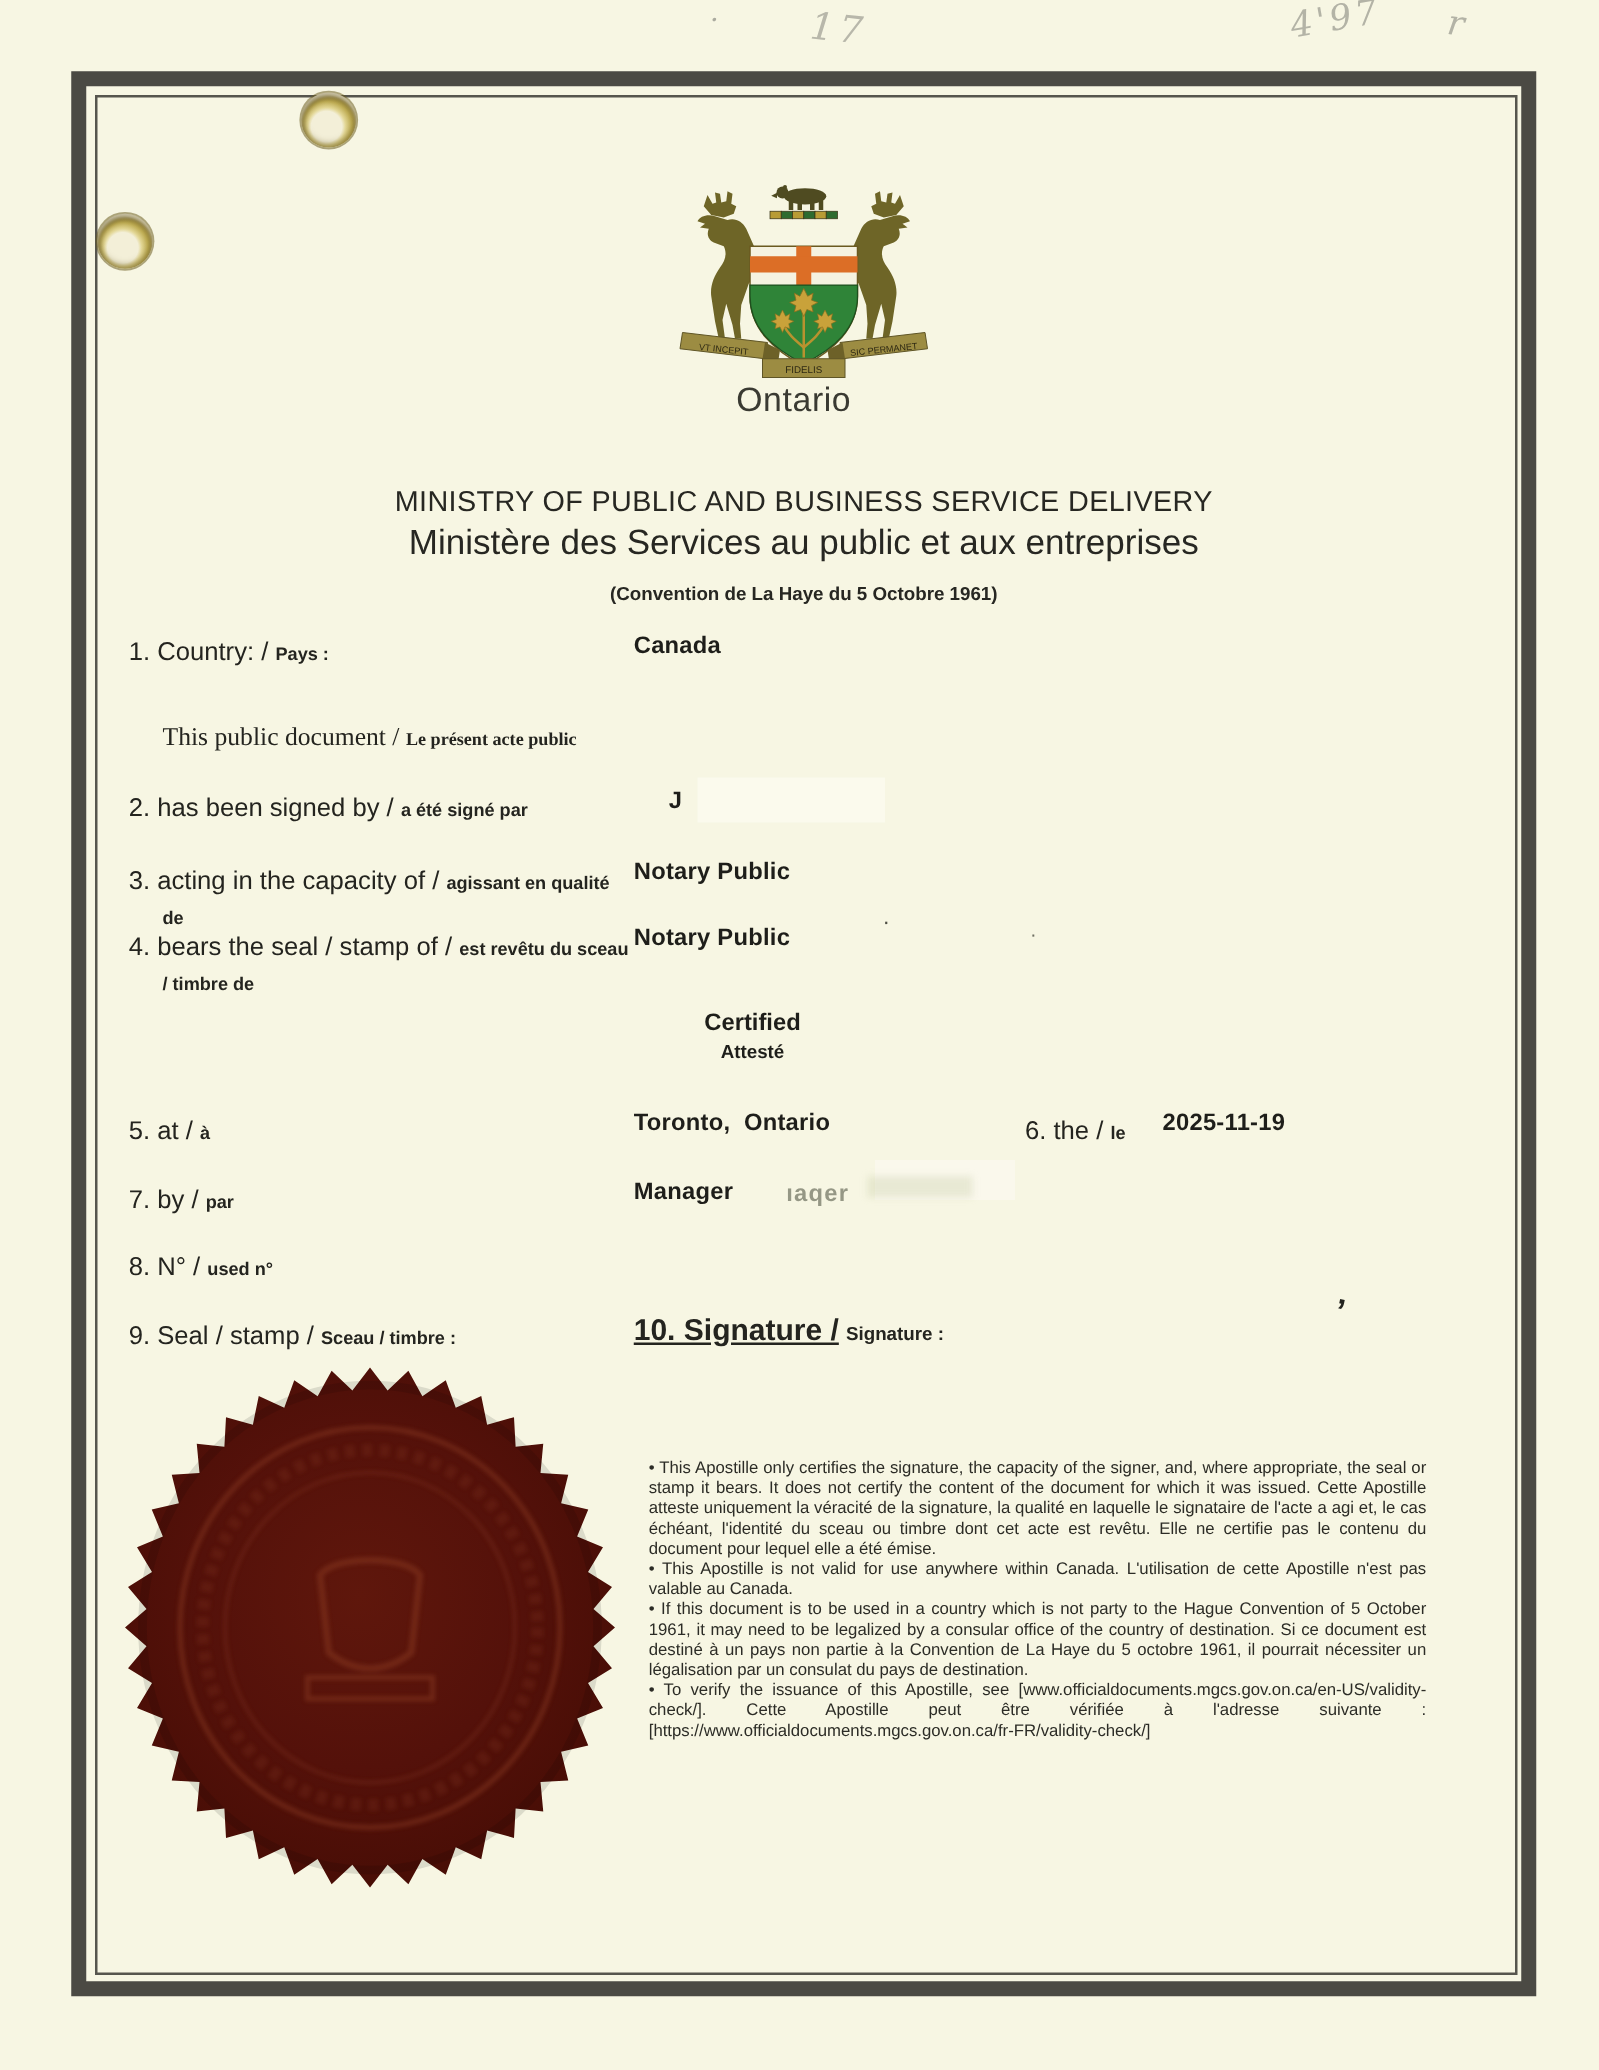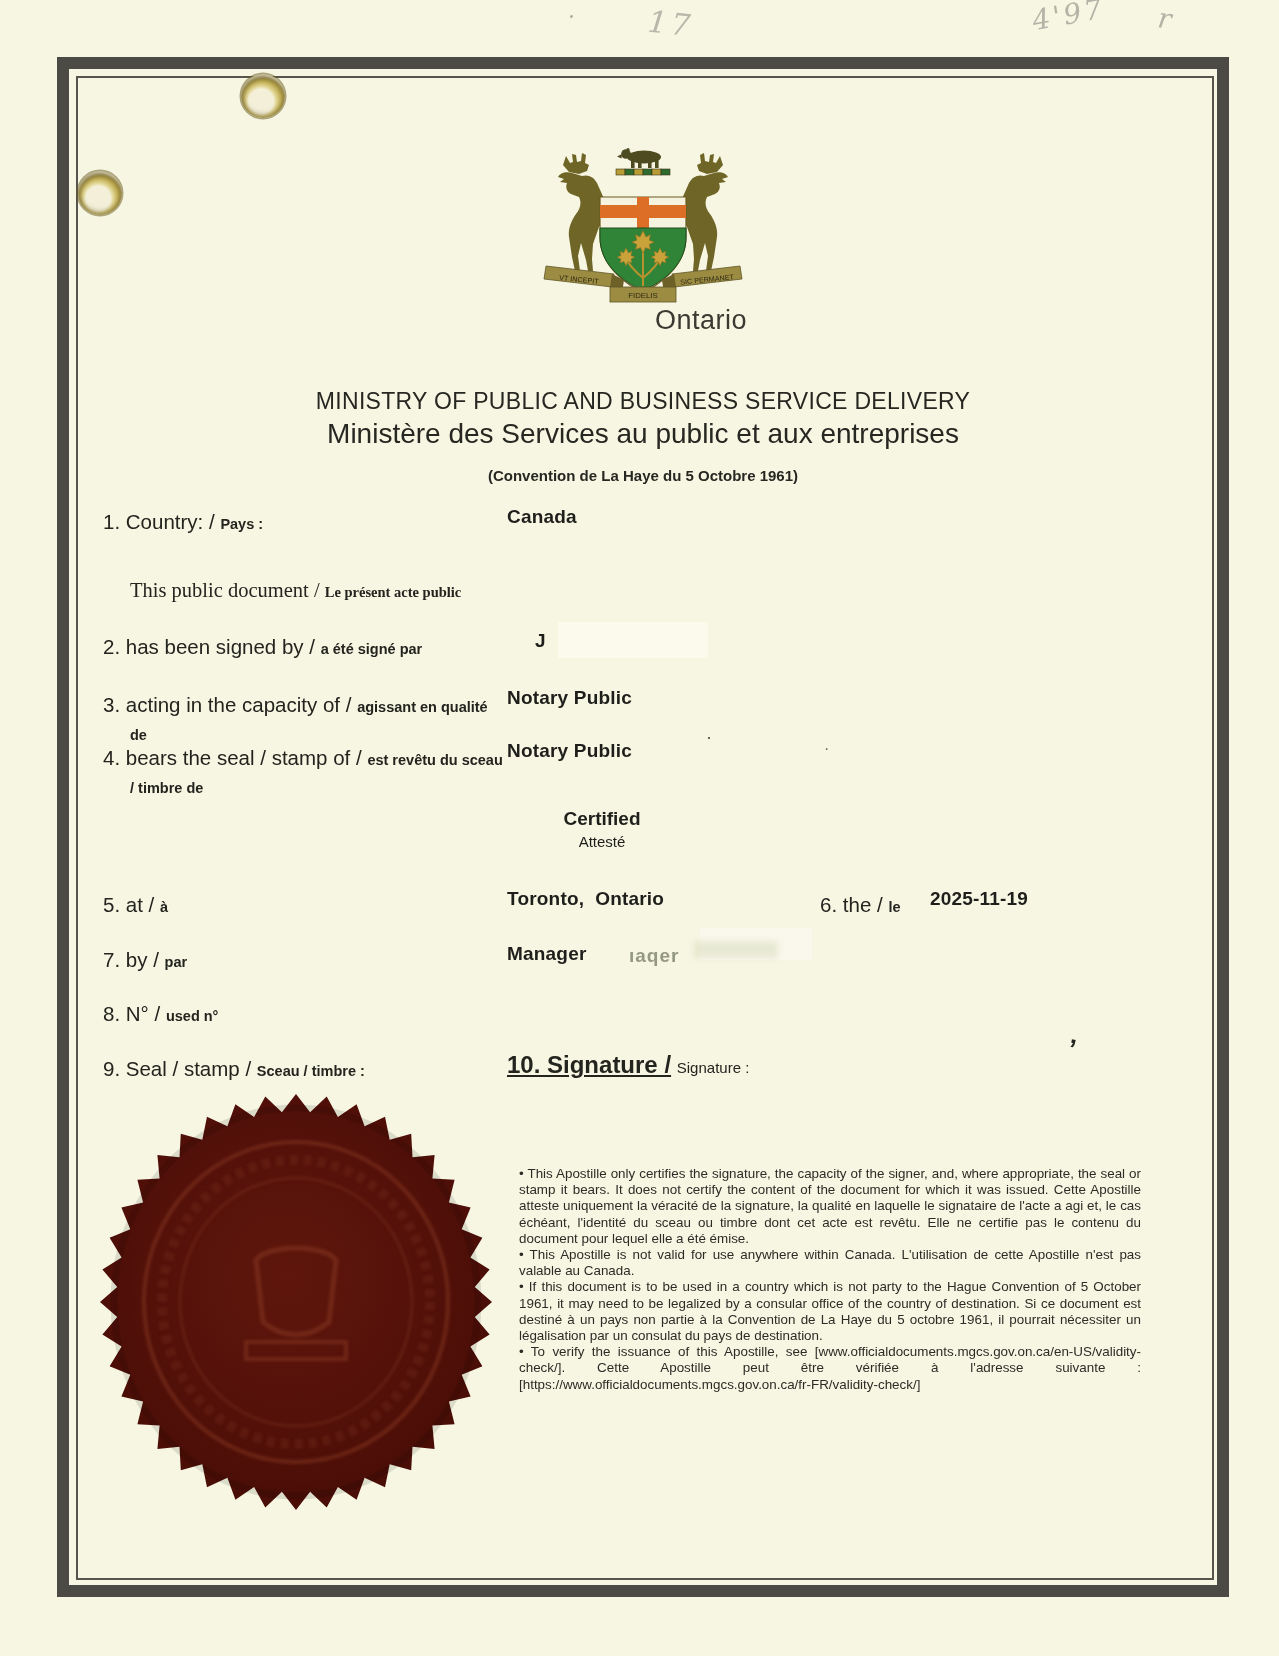--- a/index.html
+++ b/index.html
@@ -19,37 +19,37 @@
   .pencil{position:absolute;color:#a3a398;font-family:"DejaVu Serif",serif;font-style:italic;font-weight:400;}
   .p17{left:648px;top:6px;font-size:30px;transform:rotate(6deg);opacity:.75;letter-spacing:4px;}
   .pright{left:1032px;top:-2px;font-size:28px;transform:rotate(-10deg);opacity:.8;letter-spacing:3px;}
   .ptick{left:1158px;top:2px;font-size:28px;transform:rotate(8deg);opacity:.8;}
   .pdot{left:568px;top:4px;font-size:22px;opacity:.9;}
   .middot1{position:absolute;left:706px;top:727px;font-size:18px;color:#4e4e44;}
   .middot2{position:absolute;left:824px;top:740px;font-size:16px;color:#6e6e62;}
   .strayquote{position:absolute;left:1068px;top:1034px;font-size:27px;font-weight:bold;color:#23231f;transform:rotate(12deg);}
   
   .crest{position:absolute;left:538px;top:146px;width:210px;height:166px;}
-  .crest-caption{position:absolute;left:547px;top:305px;width:200px;text-align:right;font-size:27px;color:#3a3a32;letter-spacing:.5px;}
+  .crest-caption{position:absolute;left:535px;top:305px;width:200px;text-align:center;font-size:27px;color:#3a3a32;letter-spacing:.5px;}
   
   .h-center{position:absolute;left:58px;width:1170px;text-align:center;color:#272722;}
   .ministry-en{top:388px;font-size:23px;letter-spacing:.3px;}
   .ministry-fr{top:418px;font-size:28px;}
   .apostille{top:442px;font-size:21px;font-weight:bold;letter-spacing:.5px;}
   .convention{top:467px;font-size:15px;font-weight:bold;}
   
   .lbl{position:absolute;font-size:20.5px;color:#24241f;line-height:26px;}
   .lbl .fr{font-size:14.5px;font-weight:bold;}
   .hang{padding-left:27px;text-indent:-27px;}
   .val{position:absolute;font-size:19px;font-weight:bold;color:#1e1e1a;white-space:pre;letter-spacing:.2px;}
   .cert{position:absolute;left:402px;top:808px;width:400px;text-align:center;color:#1e1e1a;}
   .cert .en{font-size:19px;font-weight:bold;display:block;}
-  .cert .fr{font-size:15px;font-weight:normal;display:block;margin-top:3px;}
+  .cert .fr{font-size:15px;font-weight:bold;display:block;margin-top:3px;}
   .sig .en{font-size:24px;font-weight:bold;text-decoration:underline;}
-  .sig .fr{font-size:15px;font-weight:normal;}
+  .sig .fr{font-size:15px;font-weight:bold;}
   .ghost{position:absolute;left:629px;top:945px;font-size:19px;font-weight:bold;color:rgba(70,72,56,.55);filter:blur(.6px);letter-spacing:1px;}
   .smudge{position:absolute;left:694px;top:941px;width:84px;height:17px;background:rgba(186,194,150,.28);filter:blur(3px);}
   .redact1{position:absolute;left:558px;top:622px;width:150px;height:36px;background:#fbfaef;opacity:.85;}
   .redact2{position:absolute;left:700px;top:928px;width:112px;height:32px;background:#fbfaef;opacity:.7;}
   
   .seal{position:absolute;left:98px;top:1092px;width:396px;height:420px;}
   
   .notes{position:absolute;left:519px;top:1166px;width:622px;font-size:13.4px;line-height:16.2px;color:#2c2c26;text-align:justify;}
   .notes p{margin:0;}
 </style>

